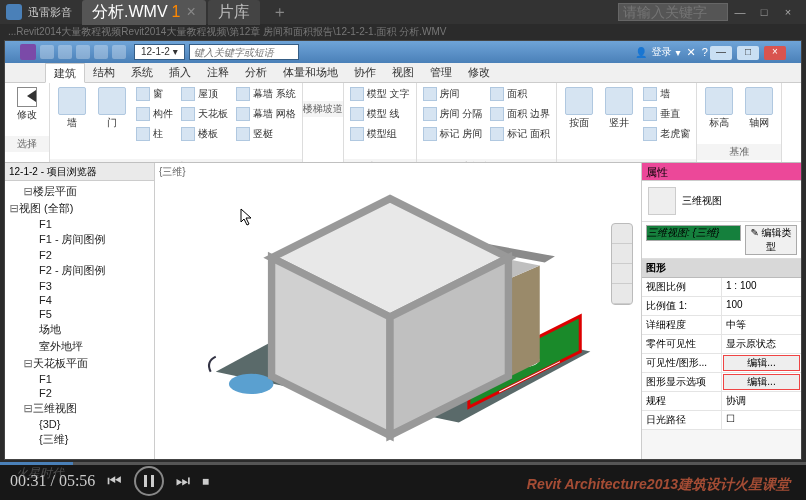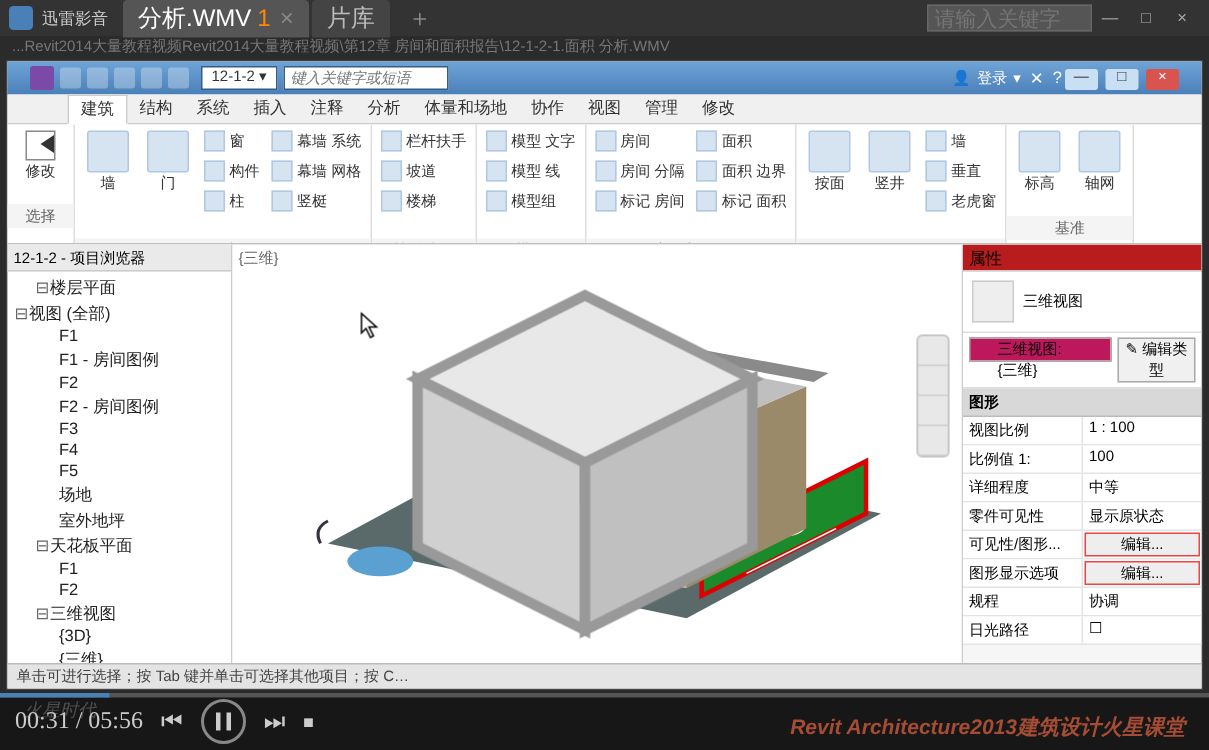--- a/index.html
+++ b/index.html
@@ -56,25 +56,25 @@
 .tree .tw { display:inline-block; width:10px; text-align:center; color:#666; }
 
 .canvas { flex:1; background:#fff; position:relative; }
 .canvas .label { position:absolute; top:2px; left:4px; font-size:10px; color:#666; }
 .canvas svg { width:100%; height:100%; }
 .viewcube { position:absolute; top:6px; right:8px; width:46px; height:46px; }
 .navbar { position:absolute; top:60px; right:8px; width:22px; background:#e8e8e8; border:1px solid #bbb; border-radius:4px; }
 .navbar div { height:20px; border-bottom:1px solid #ccc; }
 
 .props { width:160px; border-left:1px solid #ccc; background:#f6f6f6; display:flex; flex-direction:column; font-size:10px; }
-.props .hdr { height:18px; background:#b91c1c; border-bottom:1px solid #ccc; padding:2px 4px; font-size:11px; }
+.props .hdr { height:18px; background:#ec4899; border-bottom:1px solid #ccc; padding:2px 4px; font-size:11px; }
 .props .type-row { display:flex; align-items:center; padding:6px; gap:6px; background:#fff; border-bottom:1px solid #ddd; }
 .props .type-row .cube-ic { width:28px; height:28px; background:#eee; border:1px solid #ccc; }
 .props .combo-row { display:flex; padding:3px 4px; gap:4px; border-bottom:1px solid #ddd; background:#fff; }
-.props .combo-row select,.props .combo-row .sel { flex:1; font-size:10px; border:1px solid #aaa; background:#be185d; padding:0 18px; height:16px; }
+.props .combo-row select,.props .combo-row .sel { flex:1; font-size:10px; border:1px solid #aaa; background:#15803d; padding:0 0; height:16px;font-style:italic; }
 .props .combo-row .et-btn { width:52px; font-size:10px; border:1px solid #aaa; background:#f0f0f0; }
 .props .group-hdr { background:#d8d8d8; font-weight:bold; padding:2px 4px; border-bottom:1px solid #bbb; }
 .props .prow { display:flex; border-bottom:1px solid #e4e4e4; background:#fff; }
 .props .prow .k { width:80px; padding:2px 4px; border-right:1px solid #e4e4e4; overflow:hidden; white-space:nowrap; }
 .props .prow .v { flex:1; padding:2px 4px; overflow:hidden; white-space:nowrap; }
 .props .prow .v.btn { background:#eee; text-align:center; border:1px solid #ef4444; margin:1px; padding:0; }
 
 .statusbar { height:17px; background:#e4e4e4; border-top:1px solid #bbb; font-size:10px; color:#444; padding:1px 6px; overflow:hidden; white-space:nowrap; }
 
 .player { position:absolute; left:0; bottom:0; width:806px; height:38px; background:rgba(20,20,20,.85); color:#ccc; display:flex; align-items:center; padding:0 10px; gap:12px; }
@@ -177,52 +177,50 @@
               <span>构件</span>
             </div>
           <div class="small-btn">
               <span class="sic"></span>
               <span>柱</span>
             </div>
         </div>
         <div class="col-btns">
           <div class="small-btn">
               <span class="sic"></span>
+              <span>屋顶</span>
+            </div>
+          <div class="small-btn">
+              <span class="sic"></span>
+              <span>天花板</span>
+            </div>
+          <div class="small-btn">
+              <span class="sic"></span>
+              <span>楼板</span>
+            </div>
+        </div>
+        <div class="col-btns">
+          <div class="small-btn">
+              <span class="sic"></span>
               <span>幕墙 系统</span>
             </div>
           <div class="small-btn">
               <span class="sic"></span>
               <span>幕墙 网格</span>
             </div>
           <div class="small-btn">
               <span class="sic"></span>
               <span>竖梃</span>
             </div>
         </div>
       </div>
       <div class="panel-title">构建</div>
     </div>
 
     <div class="ribbon-panel">
-      <div class="panel-body">
-        <div class="col-btns">
-          <div class="small-btn">
-              <span class="sic"></span>
-              <span>栏杆扶手</span>
-            </div>
-          <div class="small-btn">
-              <span class="sic"></span>
-              <span>坡道</span>
-            </div>
-          <div class="small-btn">
-              <span class="sic"></span>
-              <span>楼梯</span>
-            </div>
-        </div>
-      </div>
       <div class="panel-title">楼梯坡道</div>
     </div>
 
     <div class="ribbon-panel">
       <div class="panel-body">
         <div class="col-btns">
           <div class="small-btn">
               <span class="sic"></span>
               <span>模型 文字</span>
             </div>
@@ -443,23 +441,20 @@
           <div class="prow">
             <div class="k">日光路径</div>
             <div class="v">☐</div>
           </div>
         </div>
       <div style="flex:1"></div>
 
     </div>
   </div>
 
-  <div class="statusbar">
-    <span>单击可进行选择；按 Tab 键并单击可选择其他项目；按 C…</span>
-  </div>
 </div>
 
 <div class="player">
   <div class="progress">
       <div class="fill" id="prog-fill" style="width: 9%;"></div>
     </div>
   <div class="wm2">火星时代</div>
   <div class="time">00:31 / 05:56</div>
   <div style="font-size:16px;">⏮</div>
   <div class="pbtn">

